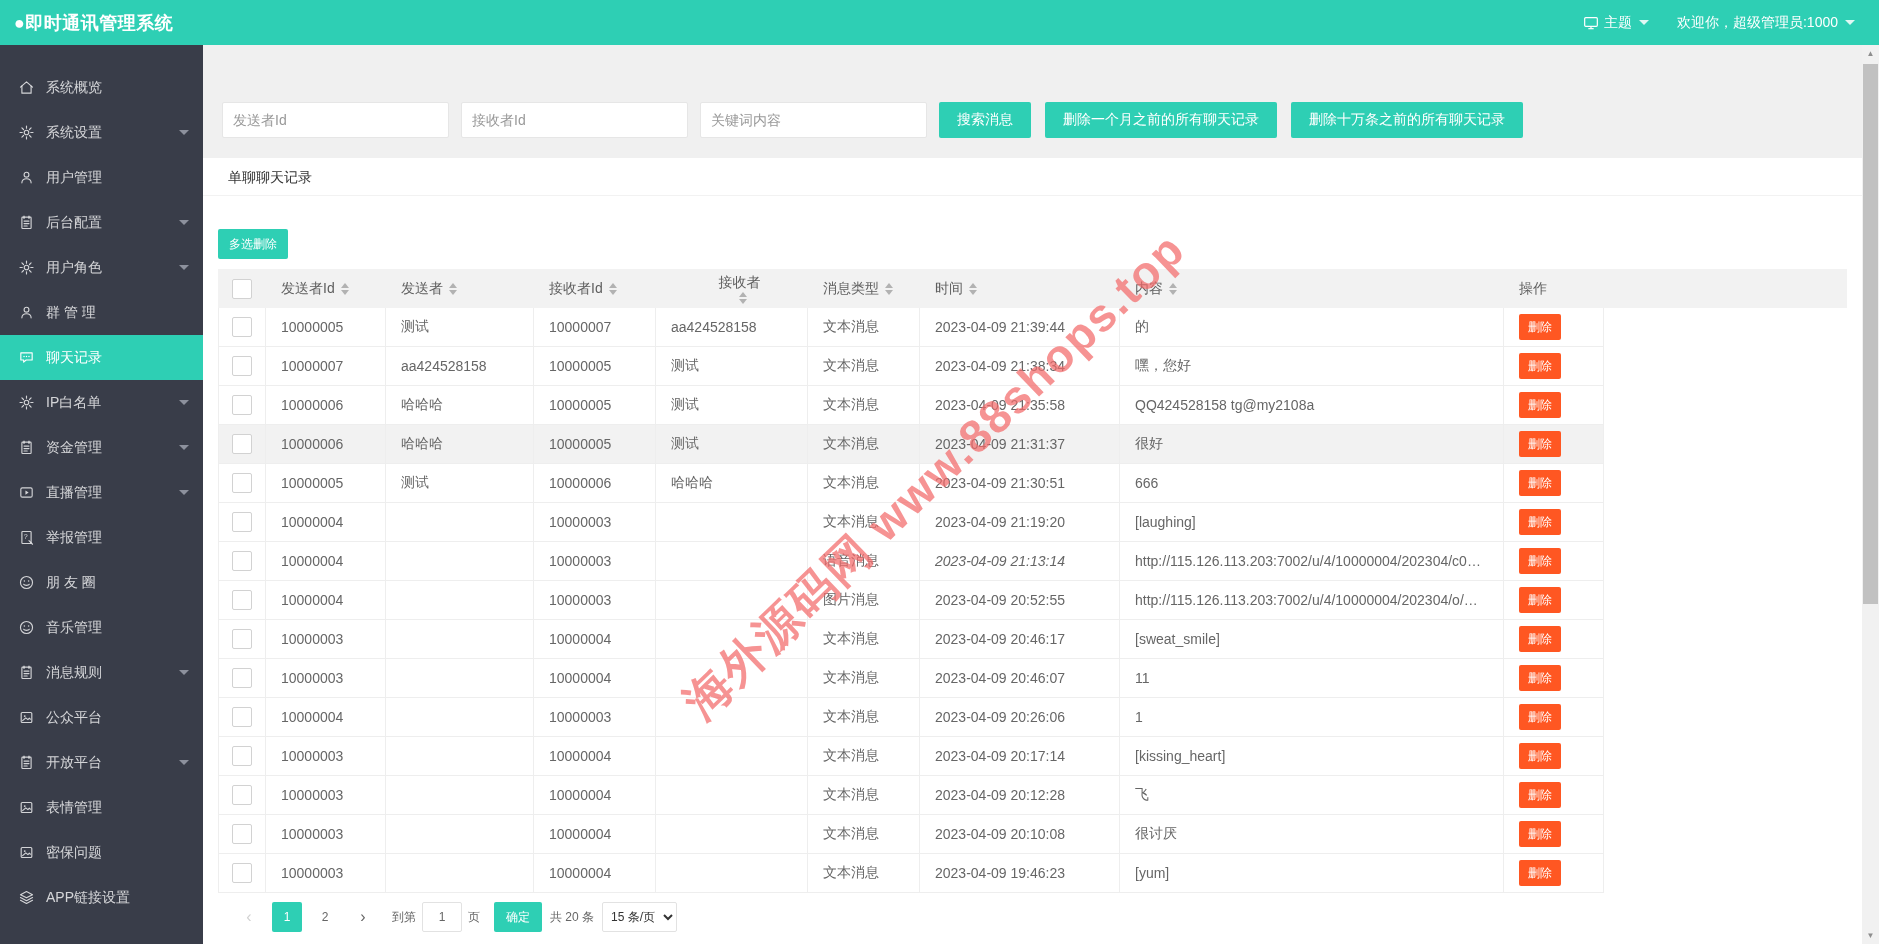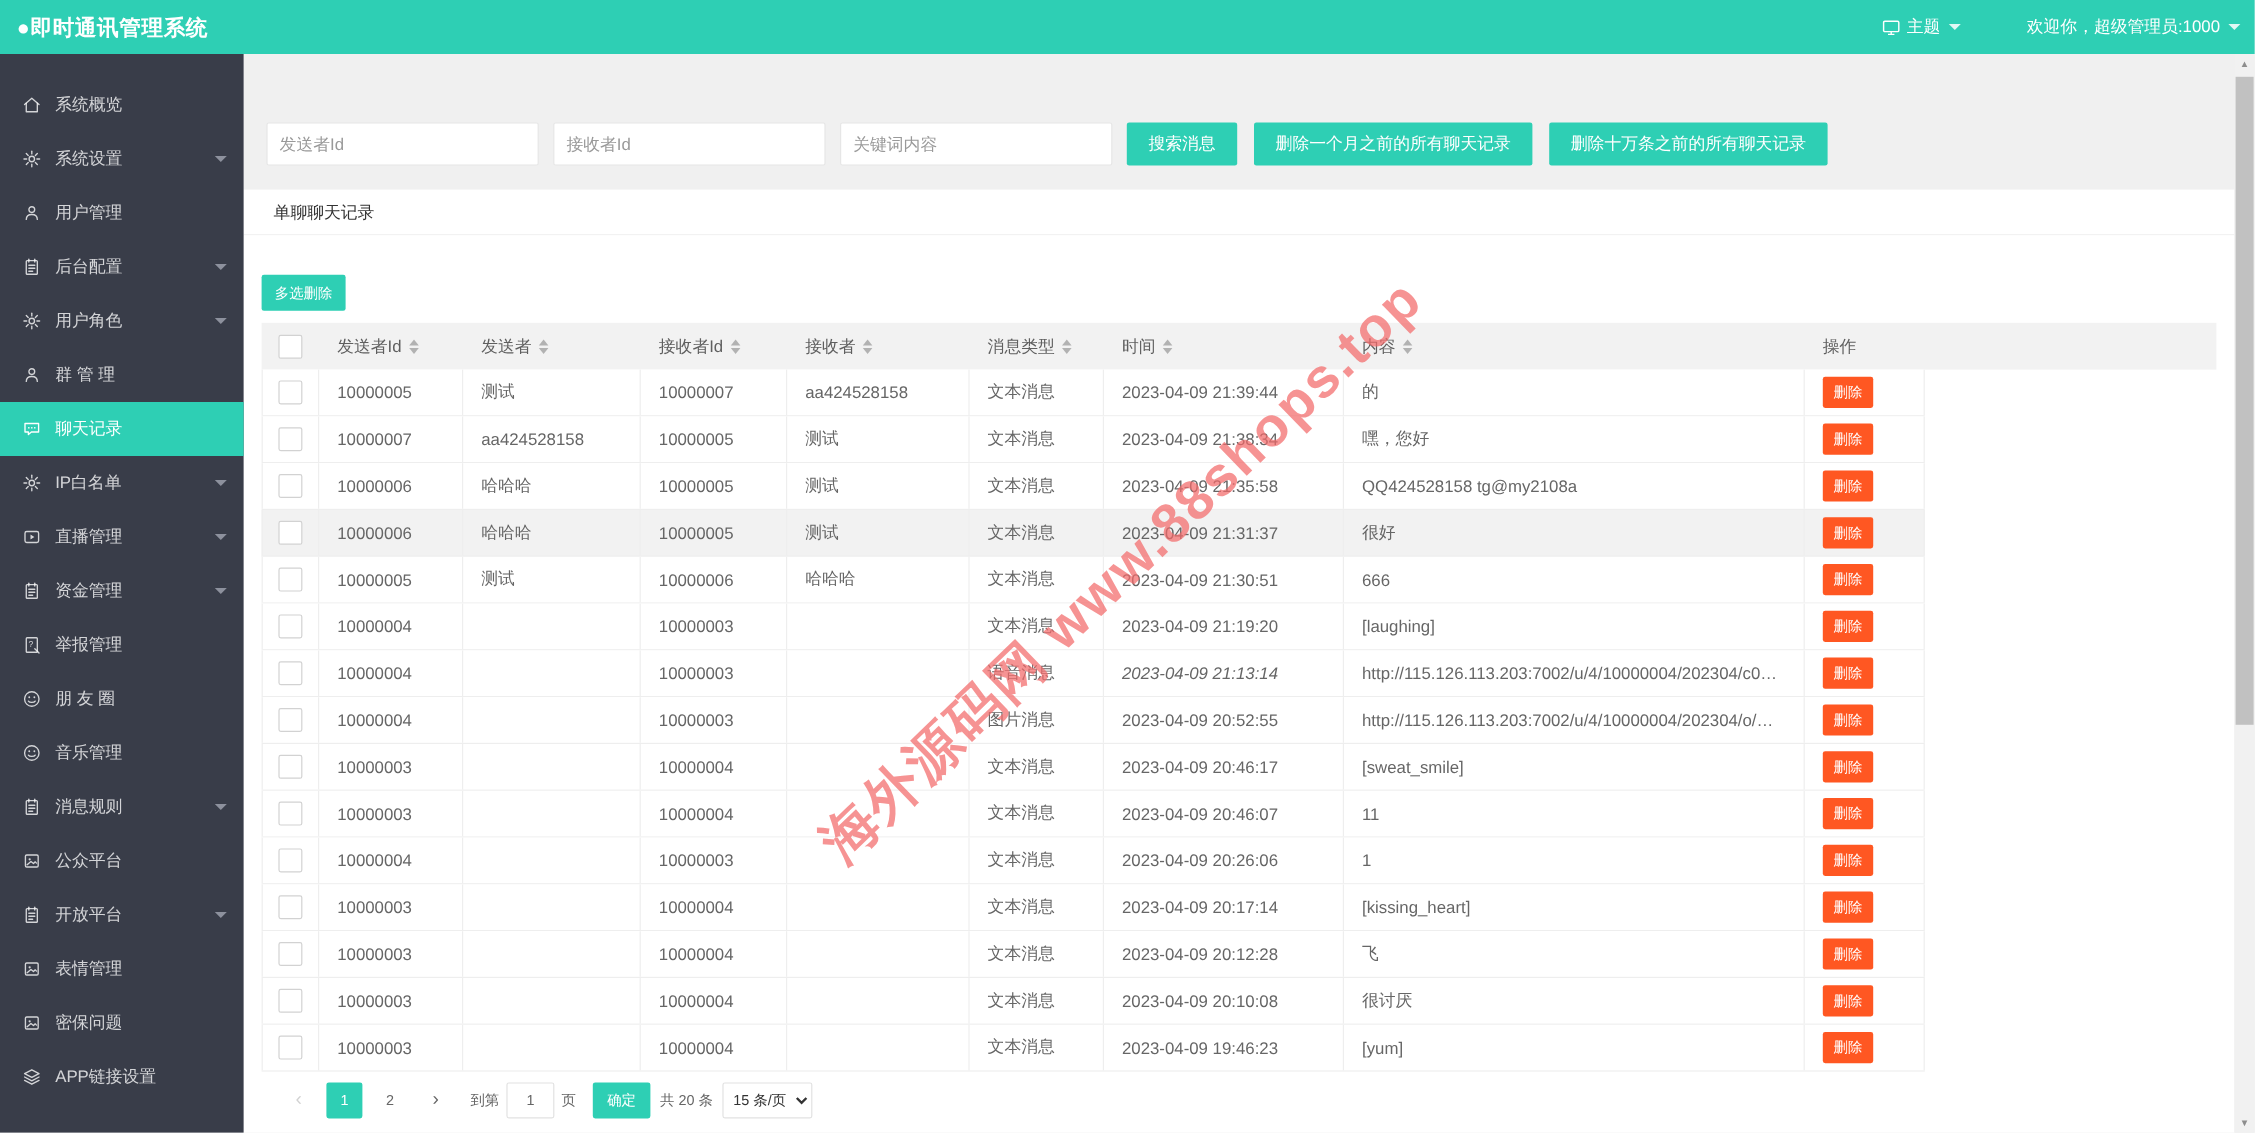--- a/index.html
+++ b/index.html
@@ -13,21 +13,21 @@
     width:1879px;height:944px;position:relative;overflow:hidden;
     font-family:"Liberation Sans","DejaVu Sans",sans-serif;
     background:#f0f0f0;color:#666;
   }
   
   .topbar{
     position:absolute;top:0;left:0;right:0;height:45px;
     background:var(--accent);display:flex;align-items:center;z-index:60;
   }
   .logo{width:210px;padding-left:14px;color:#fff;font-size:18px;font-weight:bold;letter-spacing:.5px;white-space:nowrap;}
-  .topbar-right{margin-left:auto;display:flex;align-items:center;gap:55px;padding-right:12px;color:#fff;font-size:14px;}
+  .topbar-right{margin-left:auto;display:flex;align-items:center;gap:28px;padding-right:24px;color:#fff;font-size:14px;}
   .top-item{display:flex;align-items:center;cursor:pointer;}
   .caret-down{display:inline-block;width:0;height:0;border:5px solid transparent;border-top-color:rgba(255,255,255,.85);margin-left:7px;margin-top:5px;}
   .theme-ico{display:inline-flex;margin-right:5px;}
   .theme-ico svg{width:16px;height:16px;stroke:#fff;fill:none;stroke-width:1.8;}
   
   .sidebar{position:absolute;top:45px;left:0;bottom:0;width:203px;background:var(--sidebar);padding-top:20px;z-index:55;}
   .side-item{height:45px;display:flex;align-items:center;padding:0 14px 0 18px;color:rgba(255,255,255,.78);font-size:14px;cursor:pointer;white-space:nowrap;}
   .side-item.active{background:var(--accent);color:#fff;}
   .side-item .ico{width:17px;height:17px;margin-right:11px;display:inline-flex;flex:none;}
   .side-item .ico svg{width:17px;height:17px;stroke:currentColor;fill:none;stroke-width:1.6;stroke-linecap:round;stroke-linejoin:round;}
@@ -206,39 +206,39 @@
           <line x1="5.5" y1="18.5" x2="7.8" y2="16.2"></line>
           <line x1="16.2" y1="7.8" x2="18.5" y2="5.5"></line>
         </svg>
       </span>
       <span>IP白名单</span>
       <span class="side-caret"></span>
     </div>
     <div class="side-item">
       <span class="ico">
         <svg viewBox="0 0 24 24">
-          <rect x="4" y="5.5" width="16" height="13" rx="2"></rect>
-          <path d="M10.5 9 L15 12 L10.5 15 Z" fill="currentColor" stroke="none"></path>
-        </svg>
-      </span>
-      <span>直播管理</span>
-      <span class="side-caret"></span>
-    </div>
-    <div class="side-item">
-      <span class="ico">
-        <svg viewBox="0 0 24 24">
           <rect x="5.5" y="4.5" width="13" height="16" rx="1"></rect>
           <line x1="8.5" y1="2.8" x2="8.5" y2="6.2"></line>
           <line x1="15.5" y1="2.8" x2="15.5" y2="6.2"></line>
           <line x1="8.5" y1="10" x2="15.5" y2="10"></line>
           <line x1="8.5" y1="13.5" x2="15.5" y2="13.5"></line>
           <line x1="8.5" y1="17" x2="13" y2="17"></line>
         </svg>
       </span>
       <span>资金管理</span>
+      <span class="side-caret"></span>
+    </div>
+    <div class="side-item">
+      <span class="ico">
+        <svg viewBox="0 0 24 24">
+          <rect x="4" y="5.5" width="16" height="13" rx="2"></rect>
+          <path d="M10.5 9 L15 12 L10.5 15 Z" fill="currentColor" stroke="none"></path>
+        </svg>
+      </span>
+      <span>直播管理</span>
       <span class="side-caret"></span>
     </div>
     <div class="side-item">
       <span class="ico">
         <svg viewBox="0 0 24 24">
           <rect x="5.5" y="3.5" width="13" height="17" rx="1"></rect>
           <text x="11" y="14.5" font-size="10" text-anchor="middle" fill="currentColor" stroke="none">?</text>
           <line x1="15.5" y1="16.5" x2="20.5" y2="21.5"></line>
         </svg>
       </span>
@@ -373,21 +373,21 @@
                 <span class="tri-dn"></span>
               </span>
             </div>
             <div class="hcell" style="width: 122px;">
               <span>接收者Id</span>
               <span class="sorts">
                 <span class="tri-up"></span>
                 <span class="tri-dn"></span>
               </span>
             </div>
-            <div class="hcell" style="width: 152px;">
+            <div class="hcell" style="width: 152px; flex-direction: column;">
               <span>接收者</span>
               <span class="sorts">
                 <span class="tri-up"></span>
                 <span class="tri-dn"></span>
               </span>
             </div>
             <div class="hcell" style="width: 112px;">
               <span>消息类型</span>
               <span class="sorts">
                 <span class="tri-up"></span>

